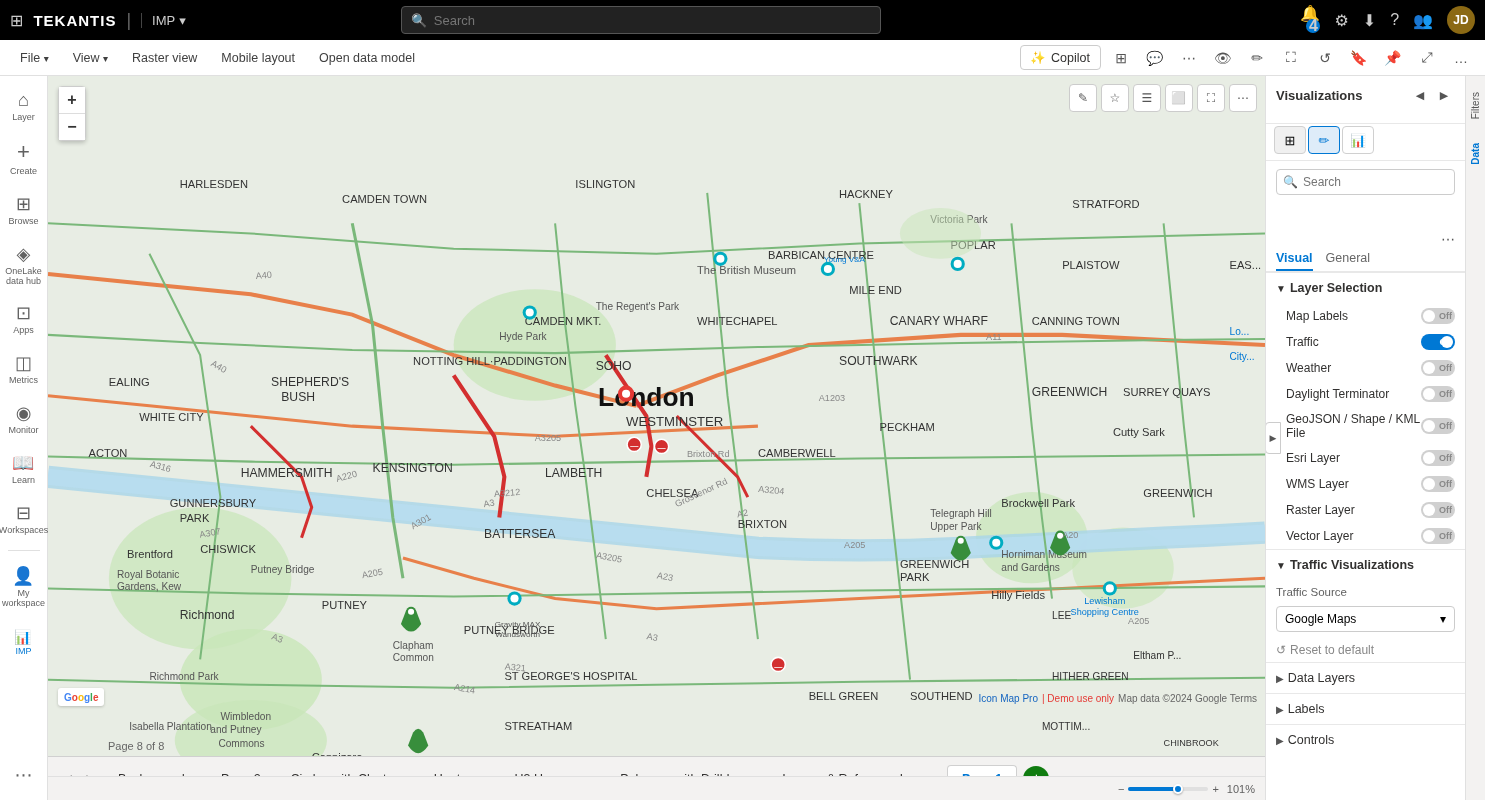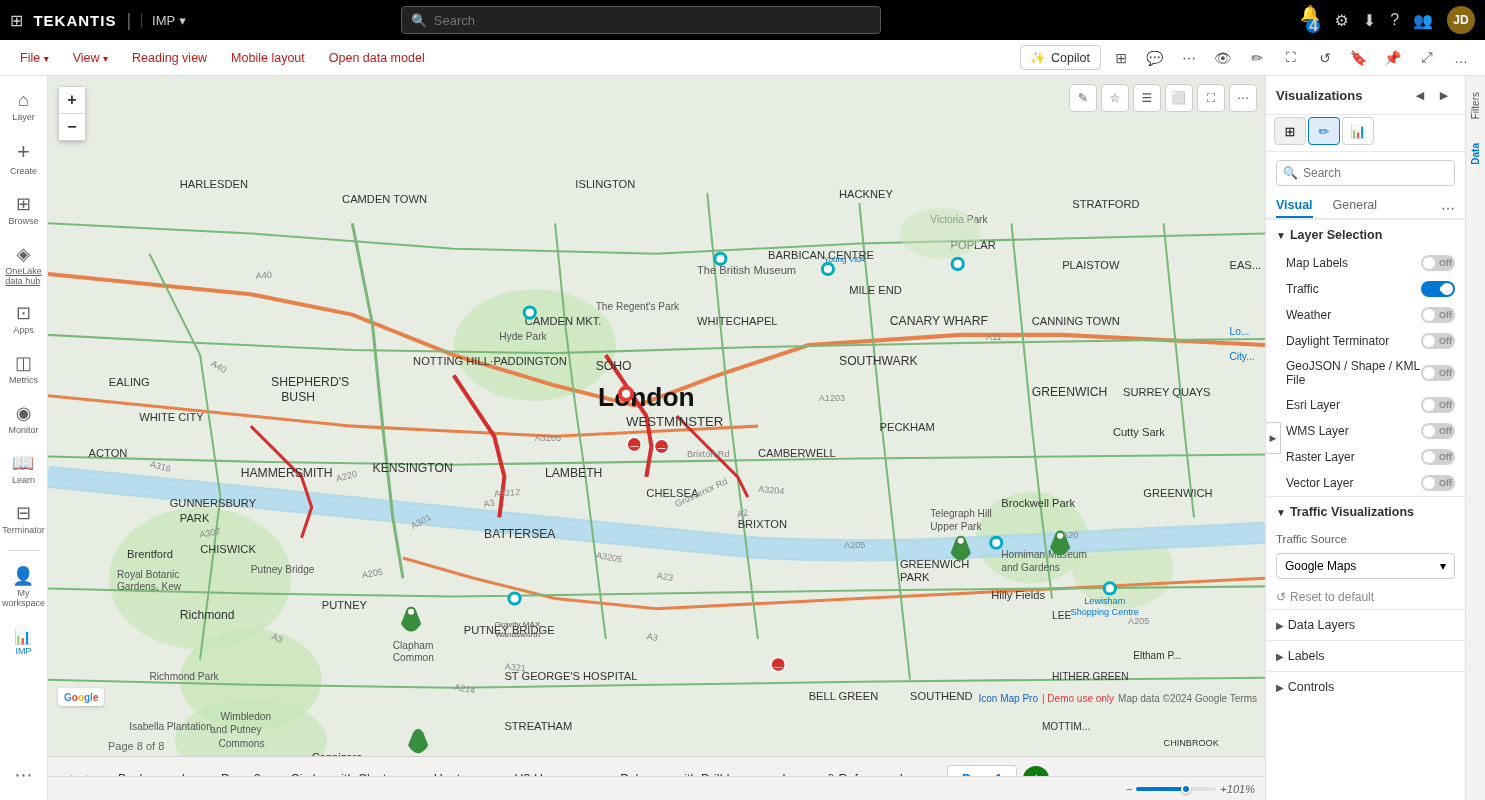--- a/index.html
+++ b/index.html
@@ -23,21 +23,21 @@
     .top-bar .top-icons span { color: #ccc; cursor: pointer; font-size: 16px; position: relative; }
     .badge { position: absolute; top: -4px; right: -6px; background: #0078d4; color: white; border-radius: 50%; font-size: 9px; width: 14px; height: 14px; display: flex; align-items: center; justify-content: center; font-weight: bold; }
     .avatar { width: 28px; height: 28px; border-radius: 50%; background: #8b6914; overflow: hidden; display: flex; align-items: center; justify-content: center; color: white; font-size: 12px; font-weight: bold; }
 
     
     .menu-bar {
       display: flex; align-items: center; height: 36px;
       background: #fff; border-bottom: 1px solid #e0e0e0;
       padding: 0 10px; gap: 4px;
     }
-    .menu-bar .menu-item { padding: 4px 10px; font-size: 12.5px; cursor: pointer; border-radius: 4px; color: #b91c1c; }
+    .menu-bar .menu-item { padding: 4px 10px; font-size: 12.5px; cursor: pointer; border-radius: 4px; color: #404040; }
     .menu-bar .menu-item .arrow { font-size: 10px; }
     .menu-bar .right-actions { margin-left: auto; display: flex; align-items: center; gap: 6px; }
     .copilot-btn { display: flex; align-items: center; gap: 5px; padding: 4px 10px; border: 1px solid #ccc; border-radius: 4px; background: white; cursor: pointer; font-size: 12.5px; color: #323130; }
     .icon-btn { width: 28px; height: 28px; display: flex; align-items: center; justify-content: center; cursor: pointer; border-radius: 4px; color: #555; font-size: 14px; }
 
     
     .main-layout { display: flex; height: calc(800px - 76px); }
 
     
     .left-sidebar {
@@ -150,21 +150,21 @@
 <div class="menu-bar">
   <div class="menu-item">
     <span>File</span>
     <span class="arrow"> ▾</span>
   </div>
   <div class="menu-item">
     <span>View</span>
     <span class="arrow"> ▾</span>
   </div>
   <div class="menu-item">
-    <span>Reading view</span>
+    <span>Raster view</span>
   </div>
   <div class="menu-item">
     <span>Mobile layout</span>
   </div>
   <div class="menu-item">
     <span>Open data model</span>
   </div>
   <div class="right-actions">
     <button class="copilot-btn">
       <span>✨</span>
@@ -194,42 +194,42 @@
     <div class="nav-item">
       <span class="nav-icon" style="font-size:22px;font-weight:300;">+</span>
       <span class="nav-label">Create</span>
     </div>
     <div class="nav-item">
       <span class="nav-icon">⊞</span>
       <span class="nav-label">Browse</span>
     </div>
     <div class="nav-item">
       <span class="nav-icon">◈</span>
-      <span class="nav-label" style="white-space:pre-line;text-align:left;text-decoration:underline;">OneLake
+      <span class="nav-label" style="white-space:pre-line;text-align:center;">OneLake
 data hub</span>
     </div>
     <div class="nav-item">
       <span class="nav-icon">⊡</span>
       <span class="nav-label">Apps</span>
     </div>
     <div class="nav-item">
       <span class="nav-icon">◫</span>
       <span class="nav-label">Metrics</span>
     </div>
     <div class="nav-item">
       <span class="nav-icon">◉</span>
       <span class="nav-label">Monitor</span>
     </div>
     <div class="nav-item">
       <span class="nav-icon">📖</span>
       <span class="nav-label">Learn</span>
     </div>
     <div class="nav-item">
       <span class="nav-icon">⊟</span>
-      <span class="nav-label">Terminator</span>
+      <span class="nav-label">Workspaces</span>
     </div>
     <div class="nav-divider"></div>
     <div class="nav-item">
       <span class="nav-icon">👤</span>
       <span class="nav-label" style="white-space:pre-line;text-align:center;">My
 workspace</span>
     </div>
     <div class="nav-item active" style="margin-top:4px;">
       <span class="nav-icon" style="font-size:14px;">📊</span>
       <span class="nav-label">IMP</span>
@@ -503,42 +503,42 @@
       <span>Page 8 of 8</span>
     </div>
   </div>
 
   <div style="width:220px;background:#fff;border-left:1px solid #e0e0e0;display:flex;flex-direction:row;flex-shrink:0;position:relative;overflow:hidden;">
 
     <div style="position:absolute;left:-1px;top:50%;transform:translateY(-50%);width:16px;height:32px;background:white;border:1px solid #ccc;border-radius:4px 0 0 4px;display:flex;align-items:center;justify-content:center;cursor:pointer;font-size:9px;color:#555;z-index:10;">▶</div>
 
     <div class="viz-panel">
 
-      <div style="padding:8px 10px 8px;border-bottom:1px solid #e8e8e8;display:flex;align-items:center;justify-content:space-between;">
+      <div style="padding:8px 10px 17px;border-bottom:1px solid #e8e8e8;display:flex;align-items:center;justify-content:space-between;">
         <span style="font-size:13px;font-weight:600;color:#323130;">Visualizations</span>
         <div style="display:flex;gap:2px;">
           <div style="width:22px;height:22px;display:flex;align-items:center;justify-content:center;cursor:pointer;font-size:11px;color:#555;">◀</div>
           <div style="width:22px;height:22px;display:flex;align-items:center;justify-content:center;cursor:pointer;font-size:11px;color:#555;">▶</div>
         </div>
       </div>
 
 
       <div style="display:flex;gap:2px;padding:2px 8px 6px;border-bottom:1px solid #e8e8e8;">
         <div style="width:32px;height:28px;display:flex;align-items:center;justify-content:center;cursor:pointer;border-radius:4px;border:1px solid #d0d0d0;background:#f0f0f0;">⊞</div>
         <div style="width:32px;height:28px;display:flex;align-items:center;justify-content:center;cursor:pointer;border-radius:4px;border:1px solid #0078d4;background:#deecf9;color:#0078d4;">✏</div>
         <div style="width:32px;height:28px;display:flex;align-items:center;justify-content:center;cursor:pointer;border-radius:4px;border:1px solid #d0d0d0;">📊</div>
       </div>
 
       <div class="search-box">
         <span class="s-icon">🔍</span>
         <input type="text" placeholder="Search" style="">
       </div>
 
       <div style="display:flex;align-items:center;padding:4px 10px 0;gap:12px;border-bottom:1px solid #e8e8e8;justify-content:space-between;">
-        <div style="display:flex;gap:20px;">
+        <div style="display:flex;gap:13px;margin-top:44px;">
           <div style="font-size:12.5px;cursor:pointer;color:#0078d4;border-bottom:2px solid #0078d4;font-weight:600;padding-bottom:4px;">
             <span>Visual</span>
           </div>
           <div style="font-size:12.5px;cursor:pointer;color:#666;padding-bottom:4px;">
             <span>General</span>
           </div>
         </div>
         <div style="font-size:14px;cursor:pointer;color:#555;">⋯</div>
       </div>
 
@@ -664,14 +664,14 @@
   </div>
 </div>
 
 <div style="position:fixed;bottom:0;left:48px;right:220px;height:24px;background:#f3f2f1;border-top:1px solid #e0e0e0;display:flex;align-items:center;justify-content:flex-end;padding:0 10px;font-size:11px;color:#616161;z-index:5;">
   <span style="cursor:pointer;margin-right:4px;">−</span>
   <div style="width:80px;height:4px;background:#e0e0e0;border-radius:2px;position:relative;">
     <div style="width:60%;height:100%;background:#0078d4;border-radius:2px;"></div>
     <div style="width:10px;height:10px;background:#0078d4;border-radius:50%;position:absolute;top:-3px;left:56%;border:2px solid white;box-shadow:0 1px 2px rgba(0,0,0,0.3);"></div>
   </div>
   <span style="cursor:pointer;margin-left:4px;">+</span>
-  <span style="font-style:italic;">101%</span>
+  <span style="margin-left:8px;">101%</span>
 </div>
 
 </body></html>

